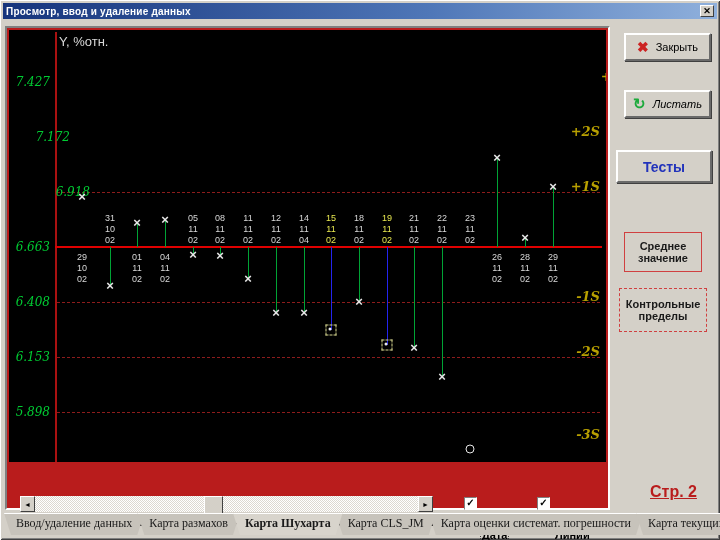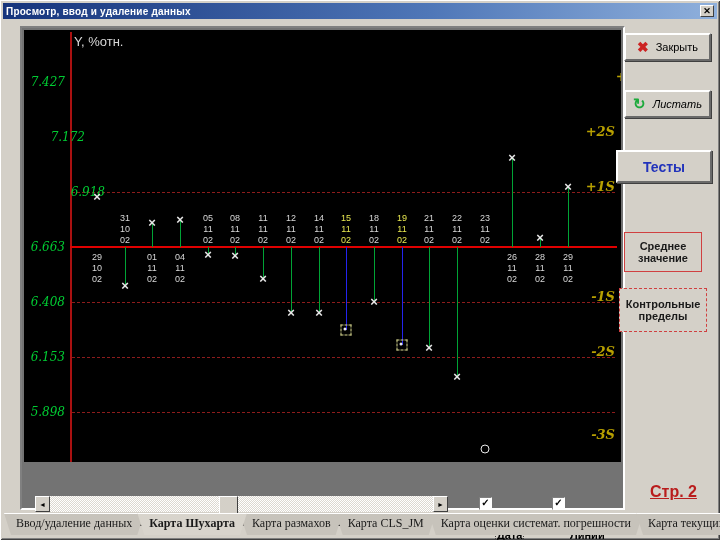--- a/index.html
+++ b/index.html
@@ -5,21 +5,21 @@
   html,body{margin:0;padding:0;}
   body{width:720px;height:540px;font-family:"Liberation Sans",sans-serif;background:#d4d0c8;}
   .window{position:relative;width:720px;height:540px;background:#d4d0c8;overflow:hidden;
           box-shadow:inset 1px 1px 0 #fff, inset -1px -1px 0 #404040, inset 2px 2px 0 #d4d0c8, inset -2px -2px 0 #808080;}
   .titlebar{position:absolute;left:3px;top:3px;right:3px;height:16px;
             background:linear-gradient(90deg,#16347c,#4f77b8 60%,#8fb0dc);display:flex;align-items:center;padding:0 3px;}
   .titlebar .title{color:#fff;font-weight:bold;font-size:10px;letter-spacing:.2px;flex:1;white-space:nowrap;overflow:hidden;}
   .tb-close{width:14px;height:12px;background:#d4d0c8;border:1px solid;border-color:#fff #404040 #404040 #fff;
             font-size:9px;line-height:10px;text-align:center;color:#000;font-weight:bold;padding:0;cursor:default;}
   .sunken{border:2px solid;border-color:#808080 #ffffff #ffffff #808080;}
-  .panel{position:absolute;left:20px;top:26px;width:601px;height:480px;background:#737373;}
+  .panel{position:absolute;left:5px;top:26px;width:601px;height:480px;background:#b91c1c;}
   .chart{position:absolute;left:2px;top:2px;width:597px;height:432px;background:#000;overflow:hidden;}
   .chart div,.chart span{position:absolute;}
   .axis-title{left:50px;top:4px;color:#d8d8d8;font-size:13px;}
   .ytick{font-family:"DejaVu Serif",serif;font-style:italic;font-size:12px;text-align:right;}
   .sigl{font-family:"DejaVu Serif",serif;font-style:italic;font-weight:bold;font-size:13px;text-align:right;}
   .pdate{font-size:9px;line-height:11px;text-align:center;white-space:pre-line;width:22px;}
   .marker-x{font-size:13px;font-weight:bold;transform:translate(-50%,-54%);}
   .marker-o{width:7px;height:7px;border:1px solid #e8e8e8;border-radius:50%;transform:translate(-50%,-50%);}
   .marker-f{width:9px;height:9px;border:1px dashed #d8d890;transform:translate(-50%,-50%);}
   .marker-f i{position:absolute;left:2px;top:2px;width:3px;height:3px;background:#e8e8e8;border-radius:50%;}
@@ -115,21 +115,21 @@
 02</span>
         <div style="left: 267px; top: 217px; width: 1px; height: 66px; background: rgb(0, 163, 53);"></div>
         <span class="marker-x" style="left: 267px; top: 283px; color: rgb(232, 232, 232);">×</span>
         <span class="pdate" style="left: 256px; top: 183px; color: rgb(216, 216, 216);">12
 11
 02</span>
         <div style="left: 295px; top: 217px; width: 1px; height: 66px; background: rgb(0, 163, 53);"></div>
         <span class="marker-x" style="left: 295px; top: 283px; color: rgb(232, 232, 232);">×</span>
         <span class="pdate" style="left: 284px; top: 183px; color: rgb(216, 216, 216);">14
 11
-02</span>
+04</span>
         <div style="left: 322px; top: 217px; width: 1px; height: 83px; background: rgb(36, 36, 238);"></div>
         <span class="marker-f" style="left: 322px; top: 300px;">
           <i></i>
         </span>
         <span class="pdate" style="left: 311px; top: 183px; color: rgb(232, 232, 80);">15
 11
 02</span>
         <div style="left: 350px; top: 217px; width: 1px; height: 55px; background: rgb(0, 163, 53);"></div>
         <span class="marker-x" style="left: 350px; top: 272px; color: rgb(232, 232, 232);">×</span>
         <span class="pdate" style="left: 339px; top: 183px; color: rgb(216, 216, 216);">18
@@ -206,20 +206,20 @@
   </div>
 
   <div class="legendbox" style="left: 619px; top: 288px; width: 86px; height: 42px; border: 1px dashed rgb(208, 64, 64);" id="legend-limits">
     <span>Контрольные пределы</span>
   </div>
 
   <div class="pagelabel" id="page-label" style="color: #b91c1c; text-decoration: underline;">Стр. 2</div>
 
   <div class="tabs" id="tabs">
       <div class="tab">Ввод/удаление данных</div>
+      <div class="tab">Карта размахов</div>
       <div class="tab active">Карта Шухарта</div>
-      <div class="tab">Карта размахов</div>
       <div class="tab">Карта CLS_JM</div>
       <div class="tab">Карта оценки системат. погрешности</div>
       <div class="tab">Карта текущих расхождений</div>
     </div>
 
 </div>
 
 </body></html>

